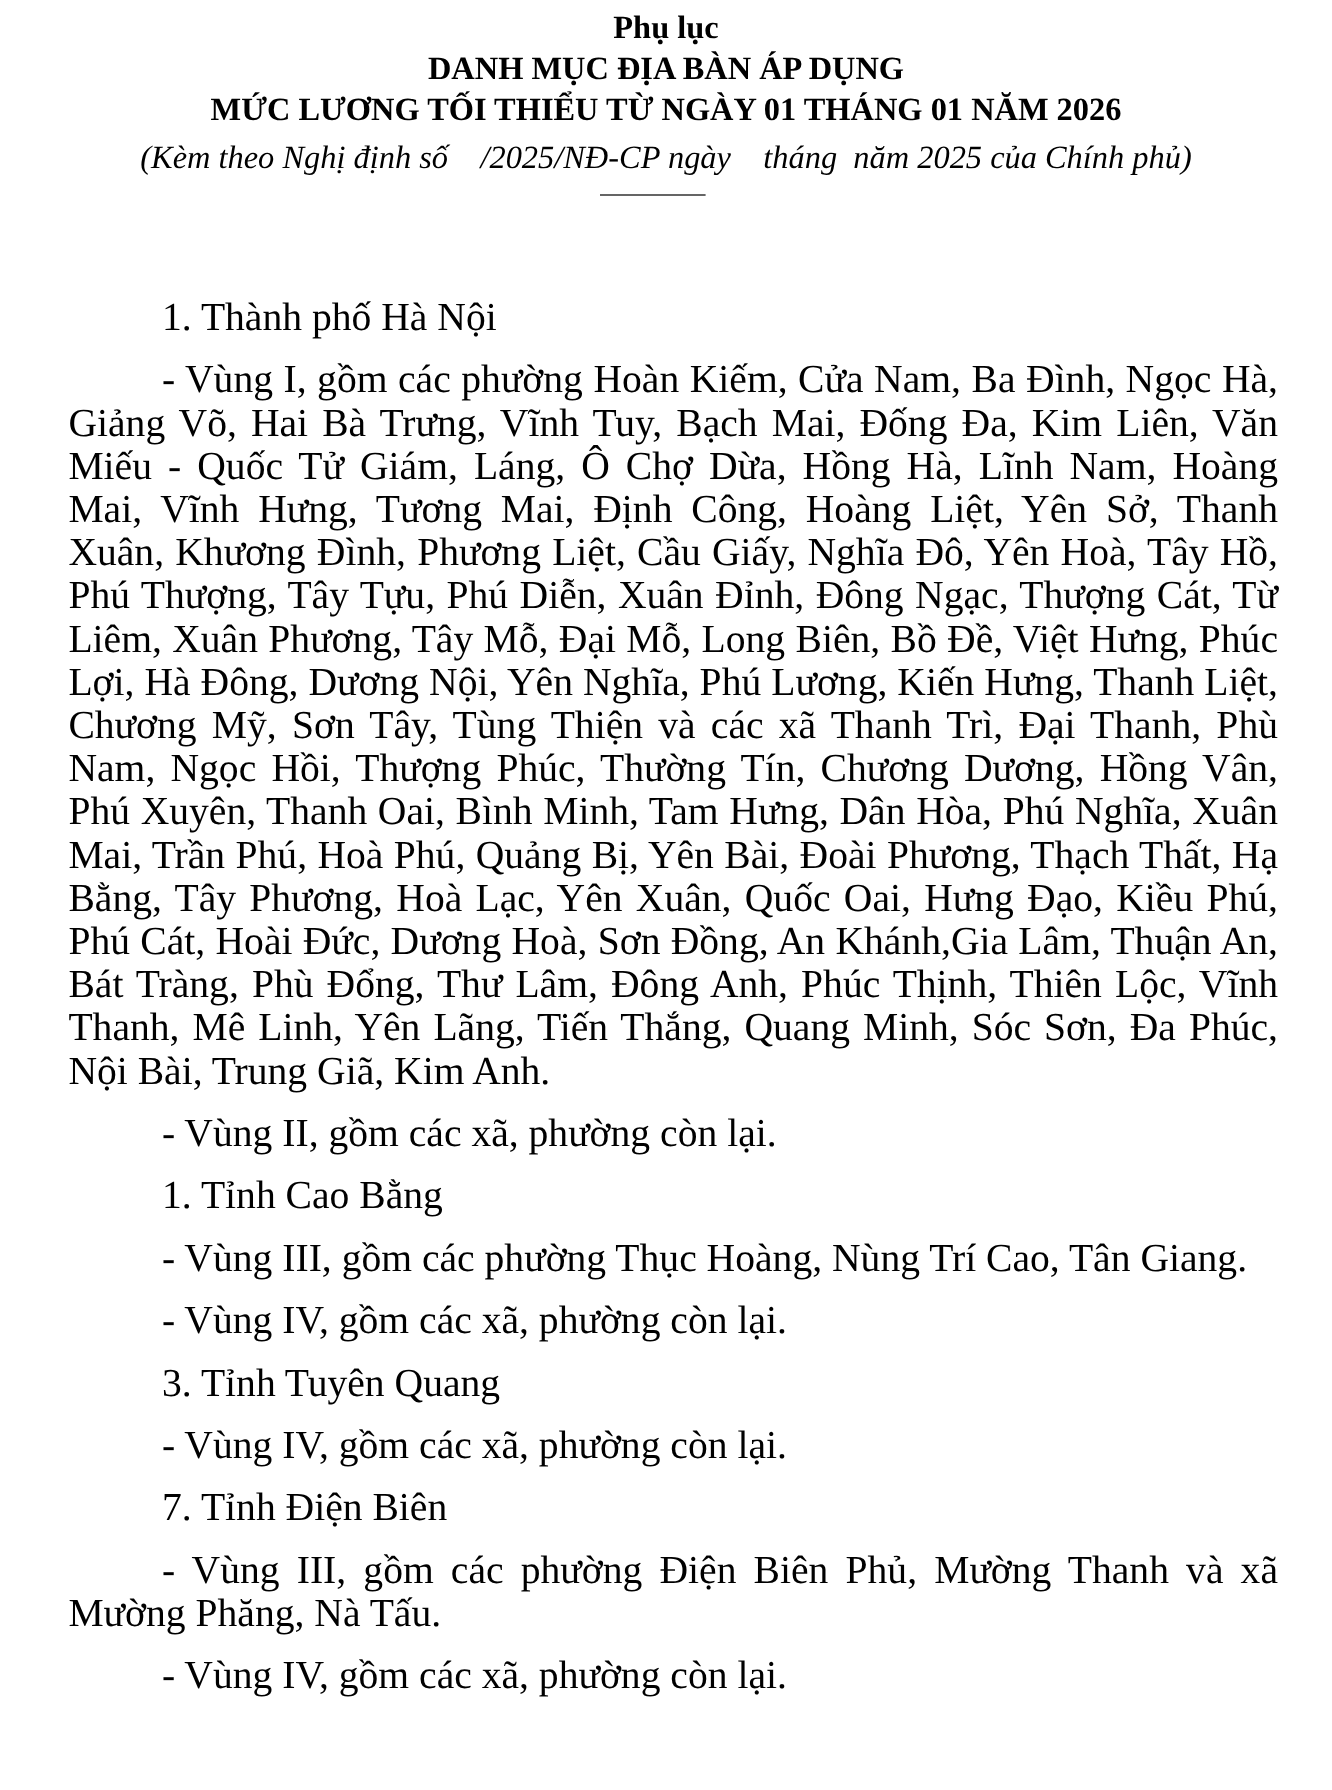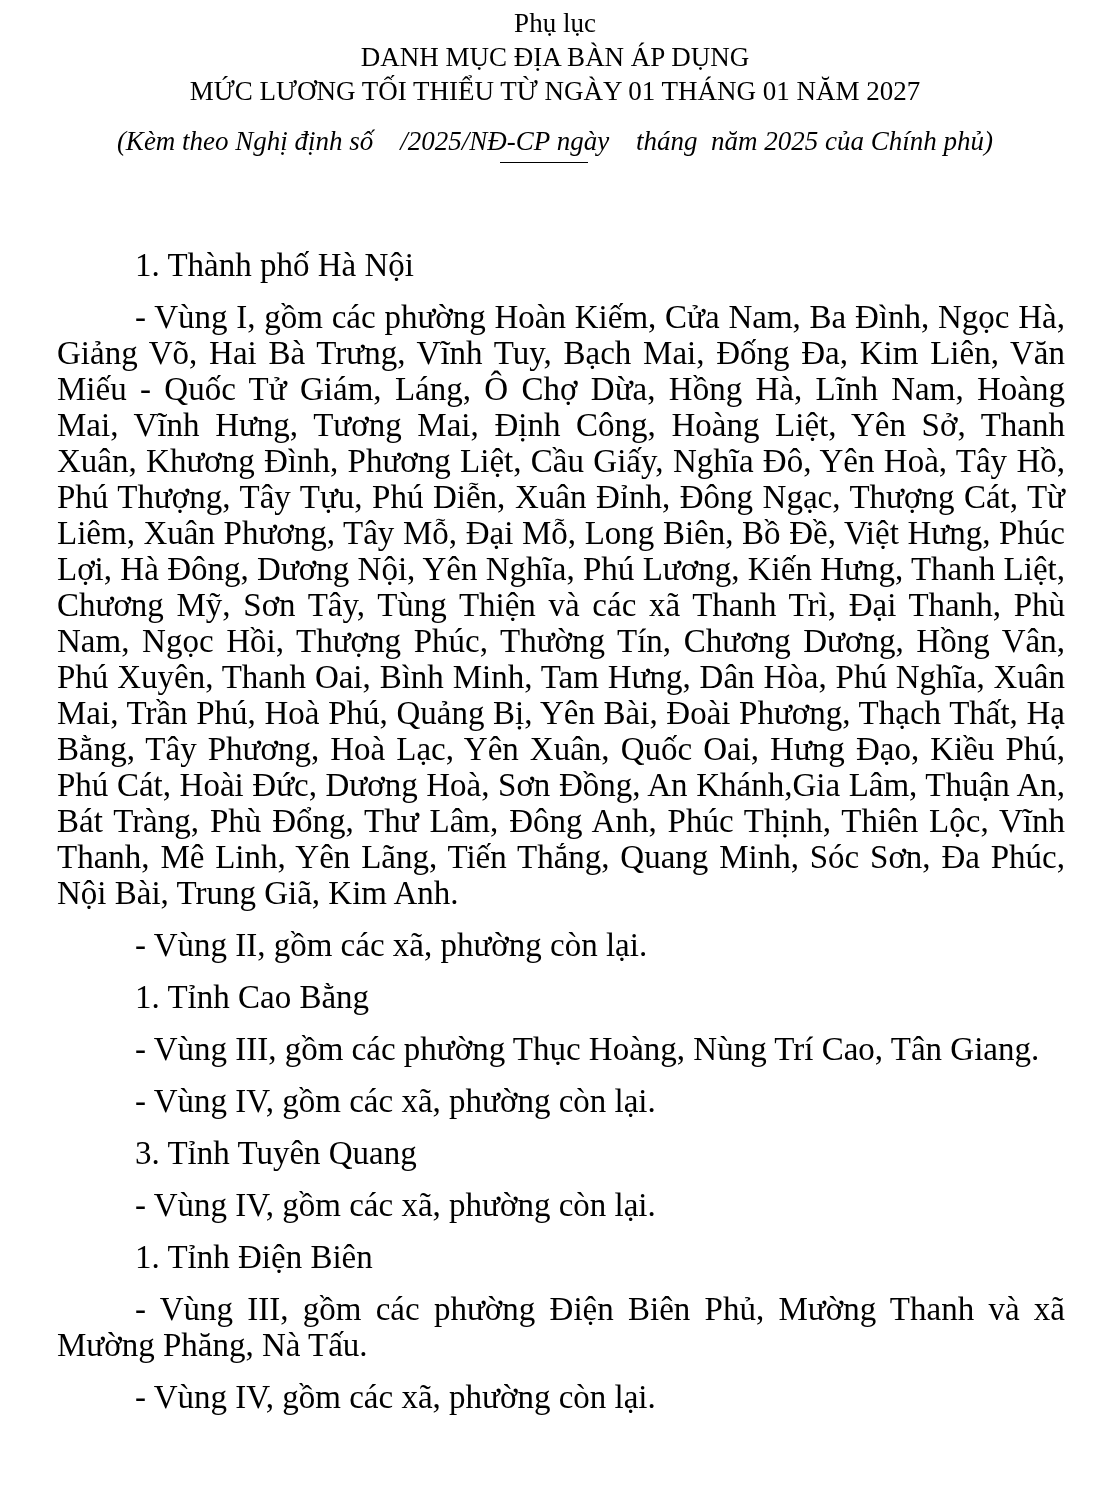--- a/index.html
+++ b/index.html
@@ -12,30 +12,30 @@
     color: #000000;
   }
   .header {
     position: absolute;
     top: 6px;
     left: 0;
     width: 1110px;
     text-align: center;
   }
   .header .h-line {
-    font-weight: normal;
+    font-weight: bold;
     font-size: 27px;
     line-height: 34px;
     margin: 0;
   }
   .header .h-sub {
     font-style: italic;
     font-size: 27px;
     line-height: 34px;
-    margin: 16px;
+    margin: 6px;
     white-space: pre;
   }
   .separator {
     position: absolute;
     top: 162px;
     left: 500px;
     width: 88px;
     height: 0;
     border-top: 1px solid #000;
   }
@@ -54,38 +54,38 @@
   }
   .section-title { margin-bottom: 16px; }
   .region { margin-bottom: 16px; }
 </style>
 </head>
 <body>
 
 <div class="header">
   <p class="h-line">Phụ lục</p>
   <p class="h-line">DANH MỤC ĐỊA BÀN ÁP DỤNG</p>
-  <p class="h-line">MỨC LƯƠNG TỐI THIỂU TỪ NGÀY 01 THÁNG 01 NĂM 2027</p>
+  <p class="h-line">MỨC LƯƠNG TỐI THIỂU TỪ NGÀY 01 THÁNG 01 NĂM 2026</p>
   <p class="h-sub">(Kèm theo Nghị định số    /2025/NĐ-CP ngày    tháng  năm 2025 của Chính phủ)</p>
 </div>
 <div class="separator"></div>
 
 <div class="content">
   <div>
     <p class="para section-title">1. Thành phố Hà Nội</p>
     <p class="para region">- Vùng I, gồm các phường Hoàn Kiếm, Cửa Nam, Ba Đình, Ngọc Hà, Giảng Võ, Hai Bà Trưng, Vĩnh Tuy, Bạch Mai, Đống Đa, Kim Liên, Văn Miếu - Quốc Tử Giám, Láng, Ô Chợ Dừa, Hồng Hà, Lĩnh Nam, Hoàng Mai, Vĩnh Hưng, Tương Mai, Định Công, Hoàng Liệt, Yên Sở, Thanh Xuân, Khương Đình, Phương Liệt, Cầu Giấy, Nghĩa Đô, Yên Hoà, Tây Hồ, Phú Thượng, Tây Tựu, Phú Diễn, Xuân Đỉnh, Đông Ngạc, Thượng Cát, Từ Liêm, Xuân Phương, Tây Mỗ, Đại Mỗ, Long Biên, Bồ Đề, Việt Hưng, Phúc Lợi, Hà Đông, Dương Nội, Yên Nghĩa, Phú Lương, Kiến Hưng, Thanh Liệt, Chương Mỹ, Sơn Tây, Tùng Thiện và các xã Thanh Trì, Đại Thanh, Phù Nam, Ngọc Hồi, Thượng Phúc, Thường Tín, Chương Dương, Hồng Vân, Phú Xuyên, Thanh Oai, Bình Minh, Tam Hưng, Dân Hòa, Phú Nghĩa, Xuân Mai, Trần Phú, Hoà Phú, Quảng Bị, Yên Bài, Đoài Phương, Thạch Thất, Hạ Bằng, Tây Phương, Hoà Lạc, Yên Xuân, Quốc Oai, Hưng Đạo, Kiều Phú, Phú Cát, Hoài Đức, Dương Hoà, Sơn Đồng, An Khánh,Gia Lâm, Thuận An, Bát Tràng, Phù Đổng, Thư Lâm, Đông Anh, Phúc Thịnh, Thiên Lộc, Vĩnh Thanh, Mê Linh, Yên Lãng, Tiến Thắng, Quang Minh, Sóc Sơn, Đa Phúc, Nội Bài, Trung Giã, Kim Anh.</p>
     <p class="para region">- Vùng II, gồm các xã, phường còn lại.</p>
   </div>
   <div>
     <p class="para section-title">1. Tỉnh Cao Bằng</p>
     <p class="para region">- Vùng III, gồm các phường Thục Hoàng, Nùng Trí Cao, Tân Giang.</p>
     <p class="para region">- Vùng IV, gồm các xã, phường còn lại.</p>
   </div>
   <div>
     <p class="para section-title">3. Tỉnh Tuyên Quang</p>
     <p class="para region">- Vùng IV, gồm các xã, phường còn lại.</p>
   </div>
   <div>
-    <p class="para section-title">1. Tỉnh Điện Biên</p>
+    <p class="para section-title">7. Tỉnh Điện Biên</p>
     <p class="para region">- Vùng III, gồm các phường Điện Biên Phủ, Mường Thanh và xã Mường Phăng, Nà Tấu.</p>
     <p class="para region">- Vùng IV, gồm các xã, phường còn lại.</p>
   </div>
 </div>
 
 </body></html>

